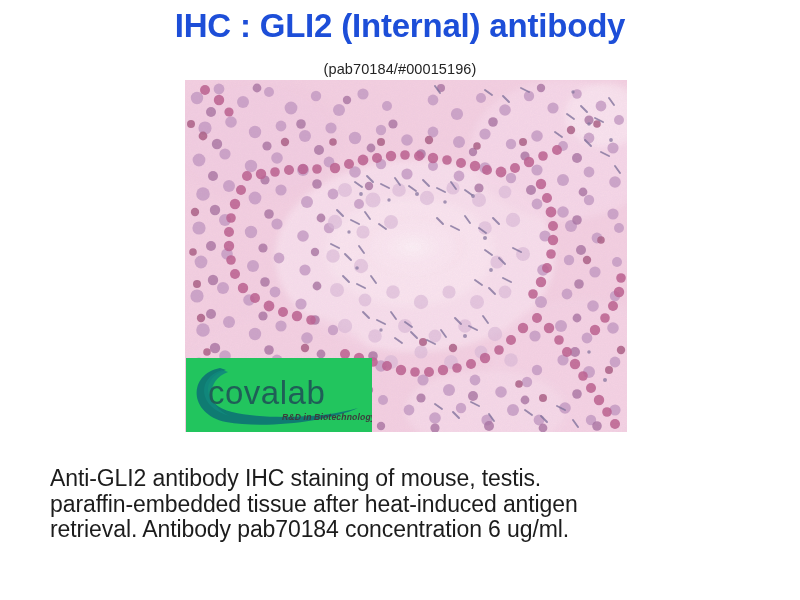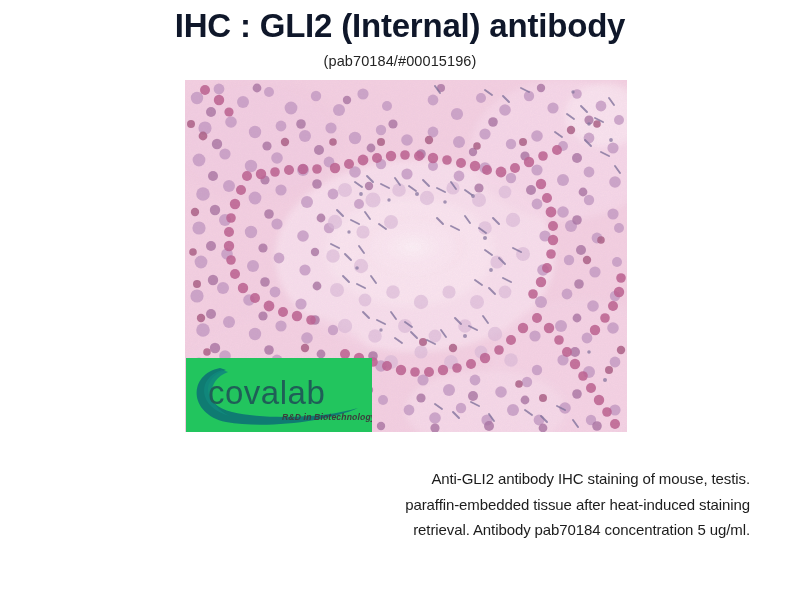--- a/index.html
+++ b/index.html
@@ -32,31 +32,31 @@
     width: 100%;
     text-align: center;
     padding-top: 6px;
   }
   .title {
     font-family: "Liberation Sans", sans-serif;
     font-size: 33px;
     font-weight: bold;
     letter-spacing: -0.2px;
     line-height: 40px;
-    color: #0f172a;
+    color: #1d4ed8;
     margin: 0;
     white-space: nowrap;
   }
   .subtitle {
     font-family: "Liberation Sans", sans-serif;
     font-size: 14.5px;
     font-weight: normal;
     line-height: 18px;
     color: #242424;
-    margin: 6px 0 0 0;
+    margin: 14px 0 0 0;
     letter-spacing: 0.1px;
   }
 
   
   .figure-wrap {
     position: absolute;
     left: 185px;
     top: 80px;
     width: 442px;
     height: 352px;
@@ -88,23 +88,23 @@
     width: 186px;
     height: 74px;
   }
 
   
   .caption {
     position: absolute;
     left: 50px;
     top: 466px;
     width: 700px;
-    text-align: right;
+    text-align: left;
     font-family: "Liberation Sans", sans-serif;
-    font-size: 15px;
+    font-size: 23px;
     line-height: 25.5px;
     color: #1c1c1c;
     letter-spacing: -0.1px;
   }
   .caption .cline {
     display: block;
     white-space: nowrap;
   }
 </style>
 </head>
@@ -635,17 +635,17 @@
 
         <text x="22" y="46" font-family="'Liberation Sans', sans-serif" font-size="33" font-weight="400" letter-spacing="0.5" fill="#1f5f57">covalab</text>
 
         <text x="96" y="62" font-family="'Liberation Sans', sans-serif" font-size="8.6" font-style="italic" font-weight="bold" letter-spacing="0.15" fill="#3c3c3c">R&amp;D in Biotechnology</text>
       </svg>
     </div>
   </div>
 
   <div class="caption">
     <span class="cline">Anti-GLI2 antibody IHC staining of mouse, testis.</span>
-    <span class="cline">paraffin-embedded tissue after heat-induced staining</span>
-    <span class="cline">retrieval. Antibody pab70184 concentration 5 ug/ml.</span>
+    <span class="cline">paraffin-embedded tissue after heat-induced antigen</span>
+    <span class="cline">retrieval. Antibody pab70184 concentration 6 ug/ml.</span>
   </div>
 
 </div>
 
 </body></html>

